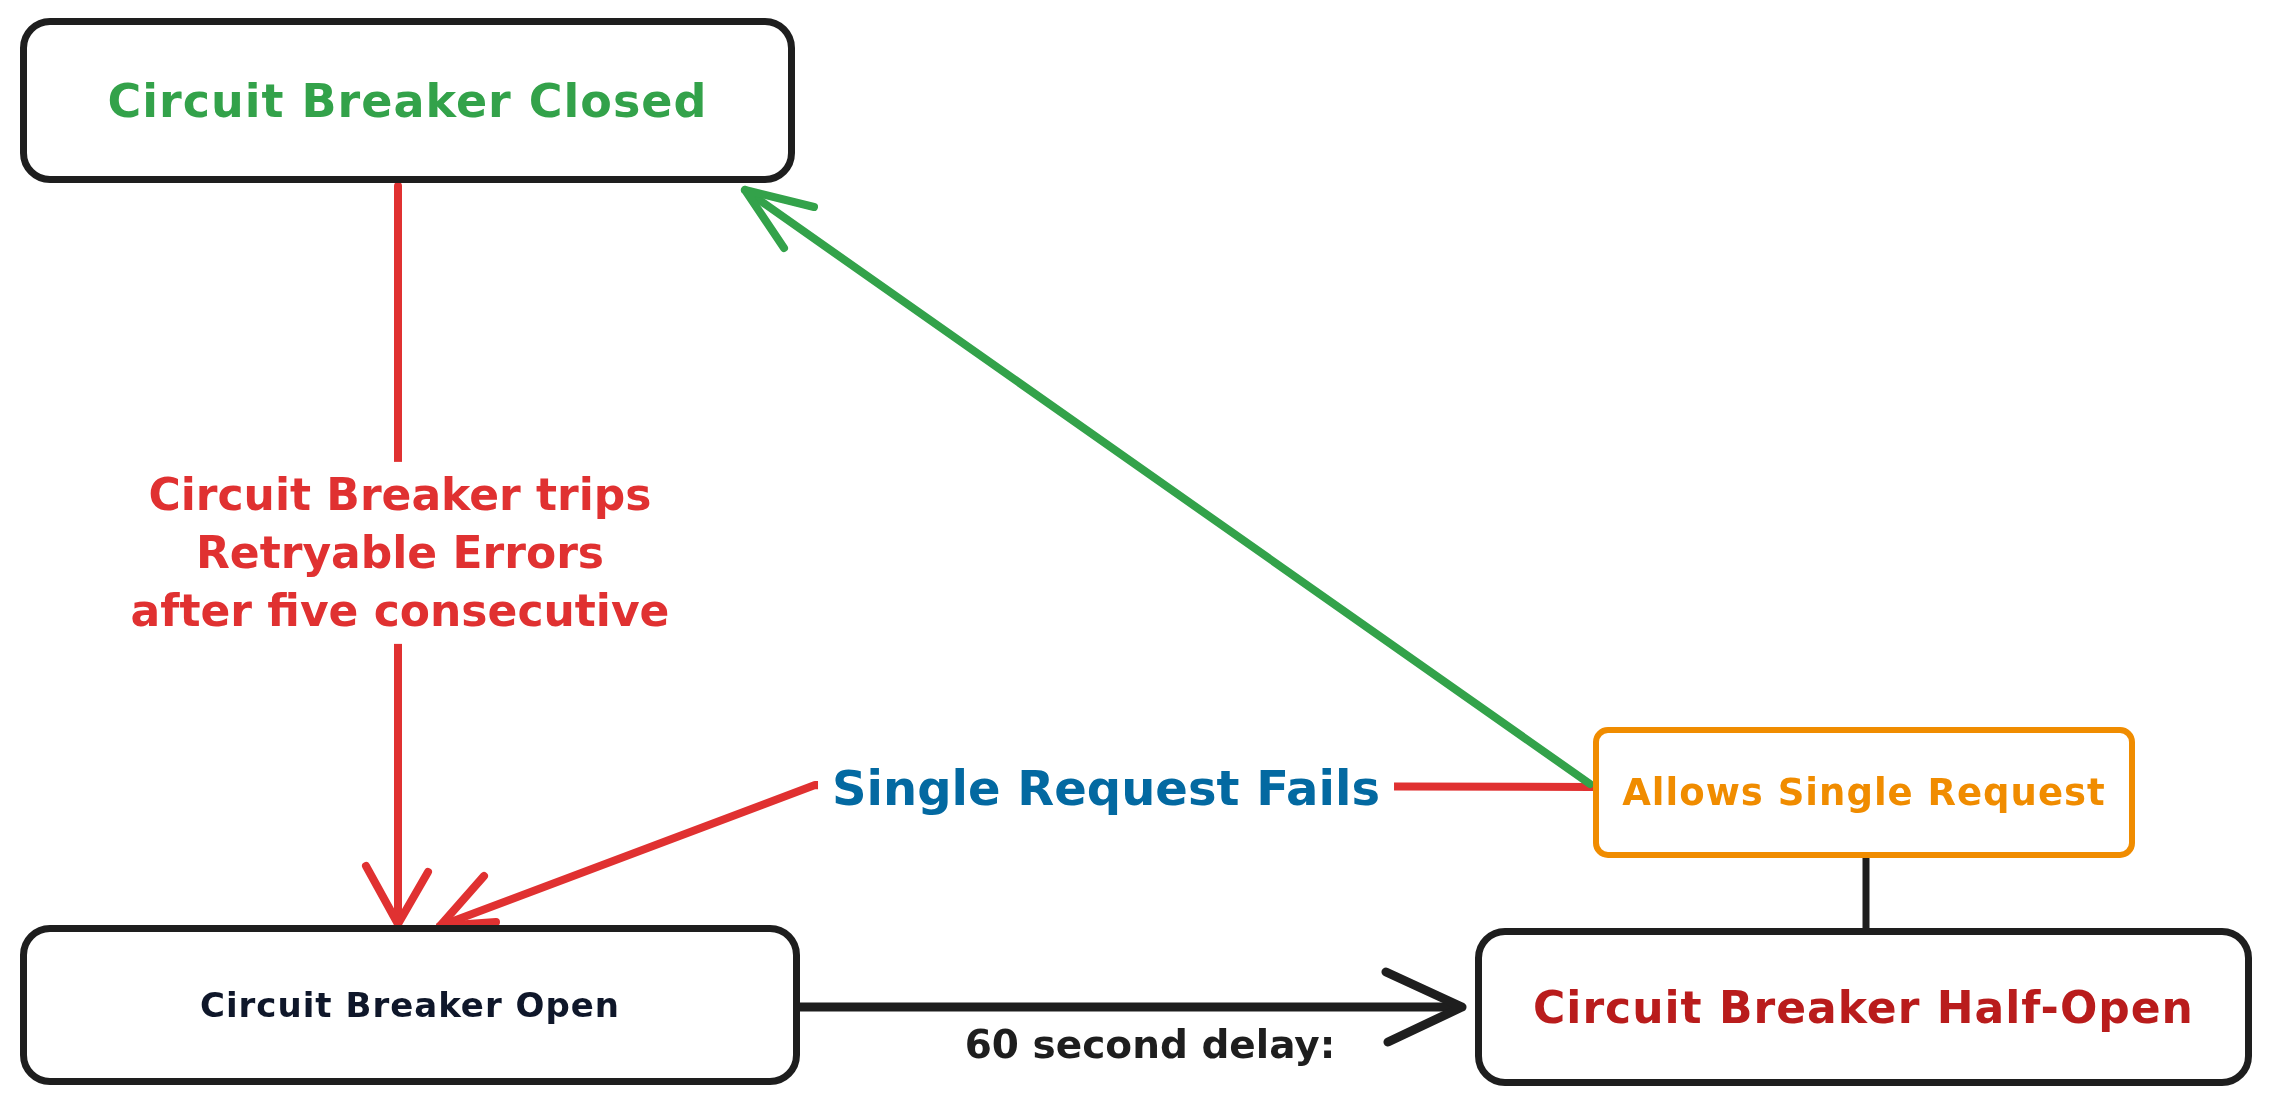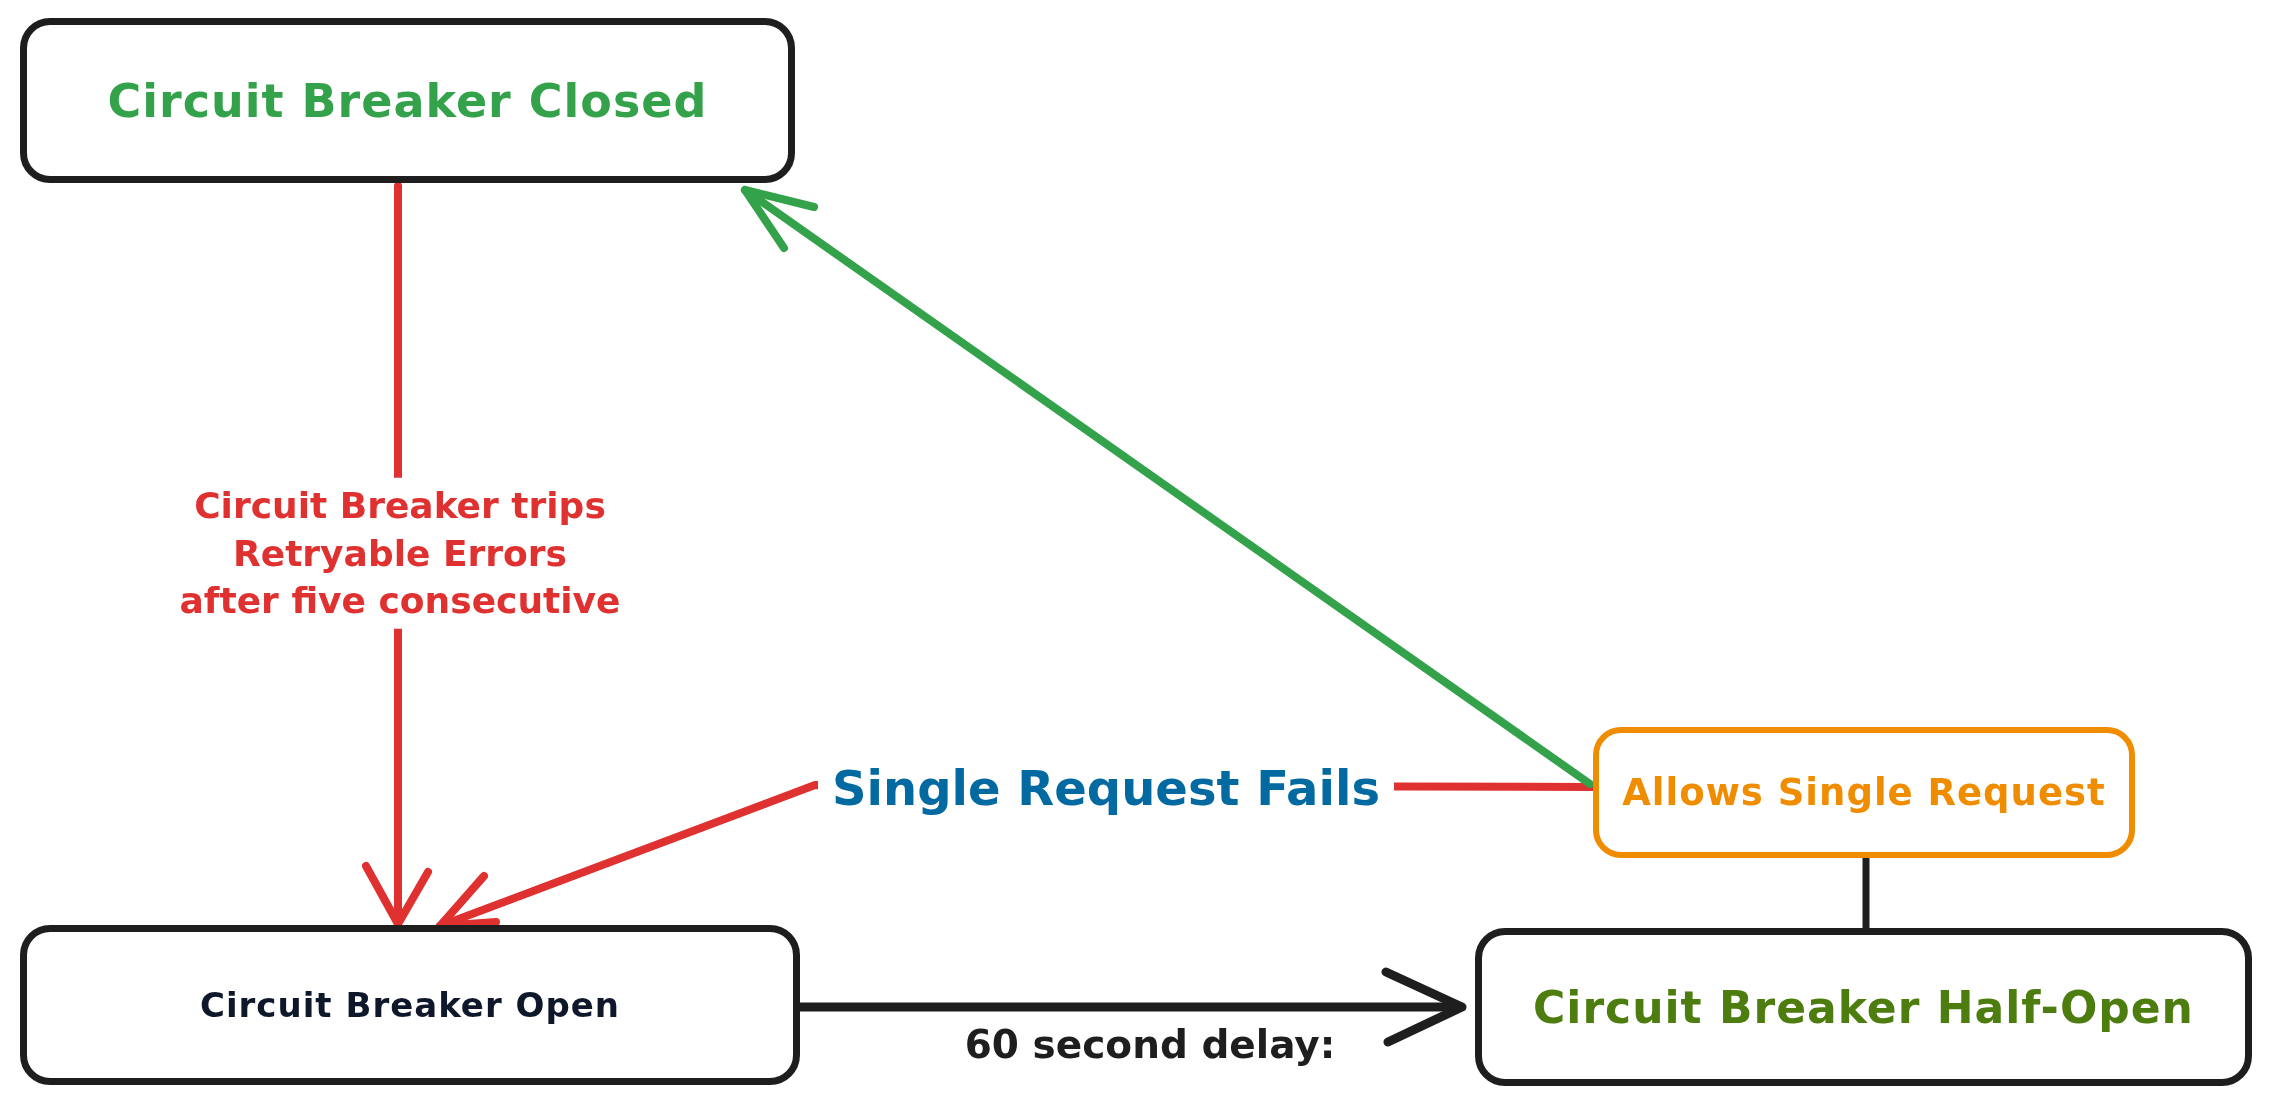--- a/index.html
+++ b/index.html
@@ -19,37 +19,37 @@
     text-align:center;
     white-space:nowrap;
   }
   .node-ink{border:7px solid #1e1e1e;border-radius:30px;}
   .node-title{font-weight:700;letter-spacing:1px;}
   #node-closed{left:20px;top:18px;width:775px;height:165px;}
   #node-closed .node-title{color:#33a24a;font-size:46px;}
   #node-open{left:20px;top:925px;width:780px;height:160px;}
   #node-open .node-title{color:#0f172a;font-size:34px;text-align:center;}
   #node-half-open{left:1475px;top:928px;width:777px;height:158px;}
-  #node-half-open .node-title{color:#4d7c0f;font-size:44px;}
+  #node-half-open .node-title{color:#b91c1c;font-size:44px;}
   #node-allows{
     left:1593px;top:727px;width:542px;height:131px;
-    border:6px solid #f08c00;border-radius:28px;
+    border:6px solid #f08c00;border-radius:15px;
   }
   #node-allows .node-title{color:#f08c00;font-size:37px;}
   .edge-label{
     position:absolute;z-index:3;
     transform:translate(-50%,-50%);
     background:#ffffff;
     text-align:center;
     font-weight:600;
     line-height:1.32;
     padding:4px 14px;
     white-space:nowrap;
   }
-  #label-trip{left:400px;top:553px;color:#e03131;font-size:36px;}
+  #label-trip{left:400px;top:553px;color:#e03131;font-size:44px;}
   #label-succeeds{left:1172px;top:487px;color:#33a24a;font-size:36px;}
   #label-fails{left:1106px;top:789px;color:#0369a1;font-size:48px;}
   #label-delay{left:1150px;top:1045px;color:#1e1e1e;font-size:39px;font-weight:700;}
 </style>
 </head>
 <body>
 
 <div id="stage">
 
   <svg id="edges" width="2272" height="1107" viewBox="0 0 2272 1107" fill="none" stroke-linecap="round" stroke-linejoin="round">

